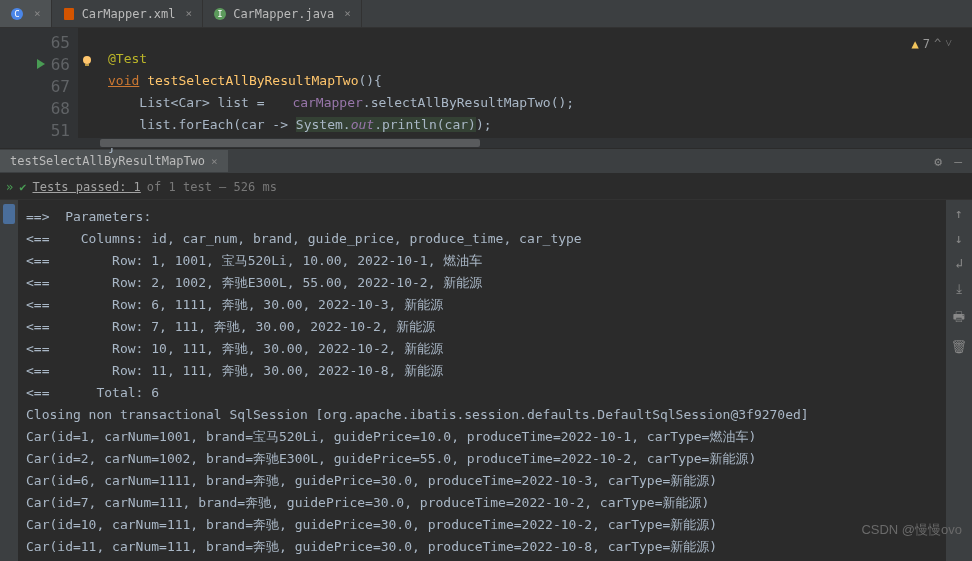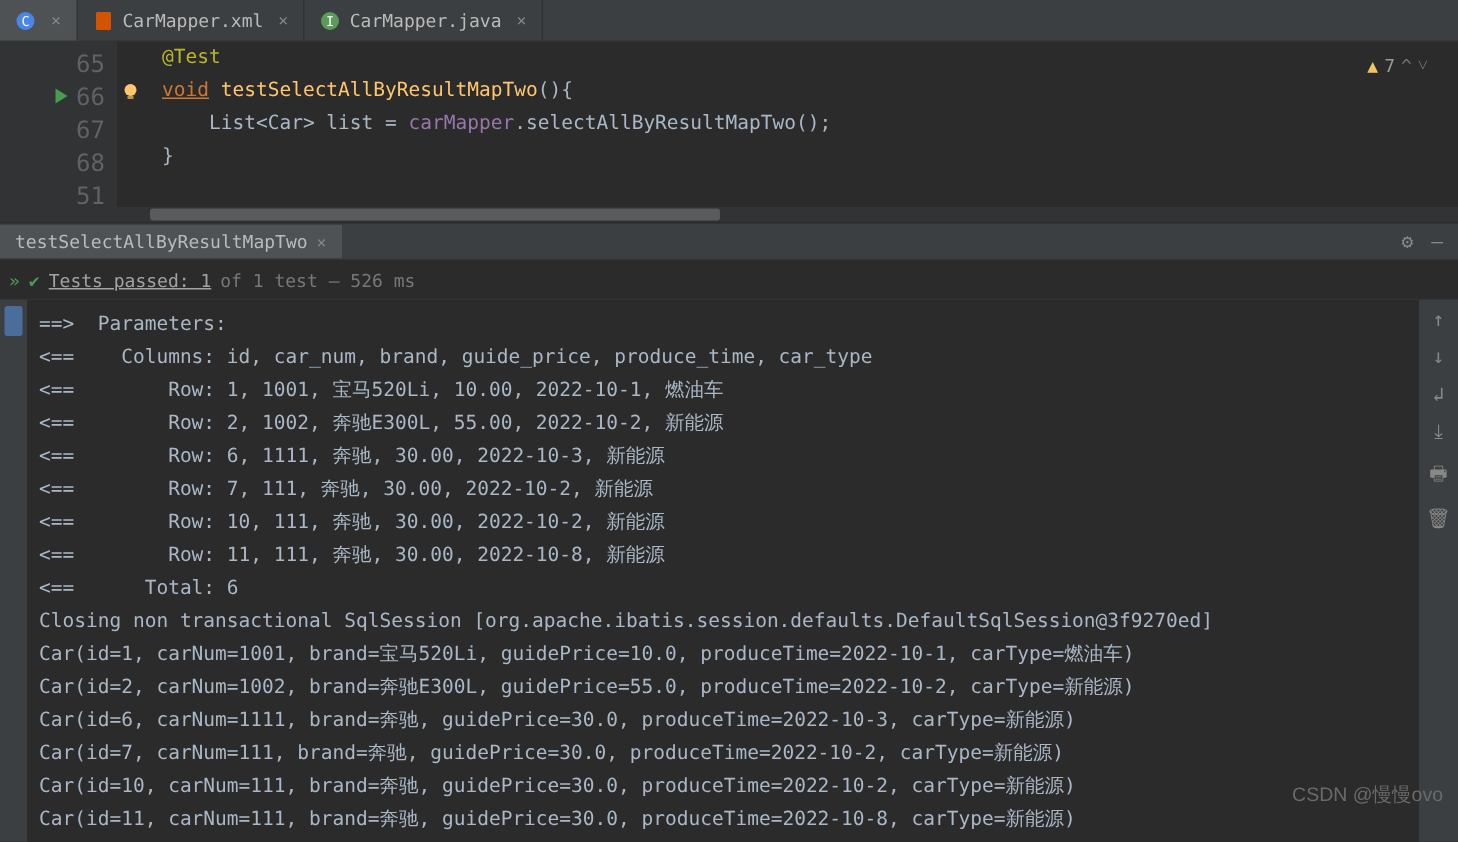--- a/index.html
+++ b/index.html
@@ -62,33 +62,33 @@
     }
     .gutter-row {
       display: flex;
       justify-content: flex-end;
       align-items: center;
       gap: 4px;
       height: 22px;
     }
     .code-content {
       flex: 1;
-      padding: 0 0;
+      padding: 20px 0;
       line-height: 22px;
       font-size: 13px;
       position: relative;
     }
     .code-line {
       white-space: pre;
       padding-left: 30px;
     }
     .kw-annotation { color: #bbb529; }
     .kw { color: #cc7832; text-decoration: underline; }
     .method-name { color: #ffc66d; }
-    .field { color: #9876aa; }
+    .field { color: #9876aa; margin-left: 20px; }
     .static-field { color: #9876aa; font-style: italic; }
     .highlight-bg { background: #344134; }
     .bulb {
       position: absolute;
       left: 80px;
       top: 26px;
       width: 16px;
       height: 16px;
       color: #ffc66d;
     }
@@ -262,20 +262,21 @@
   <span class="bulb">
     <svg width="14" height="14" viewBox="0 0 14 14">
         <circle cx="7" cy="6" r="4" fill="#ffc66d"></circle>
         <rect x="5" y="10" width="4" height="2" fill="#bb9944"></rect>
       </svg>
   </span>
   <div class="code-content">
     <div class="code-line"><span class="kw-annotation">@Test</span></div>
     <div class="code-line"><span class="kw">void</span> <span class="method-name">testSelectAllByResultMapTwo</span><span>(){</span></div>
     <div class="code-line"><span>    List&lt;Car&gt; list = </span><span class="field">carMapper</span><span>.selectAllByResultMapTwo();</span></div>
+    <div class="code-line"><span>    list.forEach(car -&gt; </span><span class="highlight-bg"><span>System</span><span>.</span><span class="static-field">out</span><span>.</span><span>println(car)</span></span><span>);</span></div>
     <div class="code-line"><span>}</span></div>
   </div>
   <div class="warnings-badge">
     <span class="warn-triangle">▲</span>
     <span>7</span>
     <span class="chevron">^</span>
     <span class="chevron">˅</span>
   </div>
 </div>
 <div class="editor-scrollbar">

